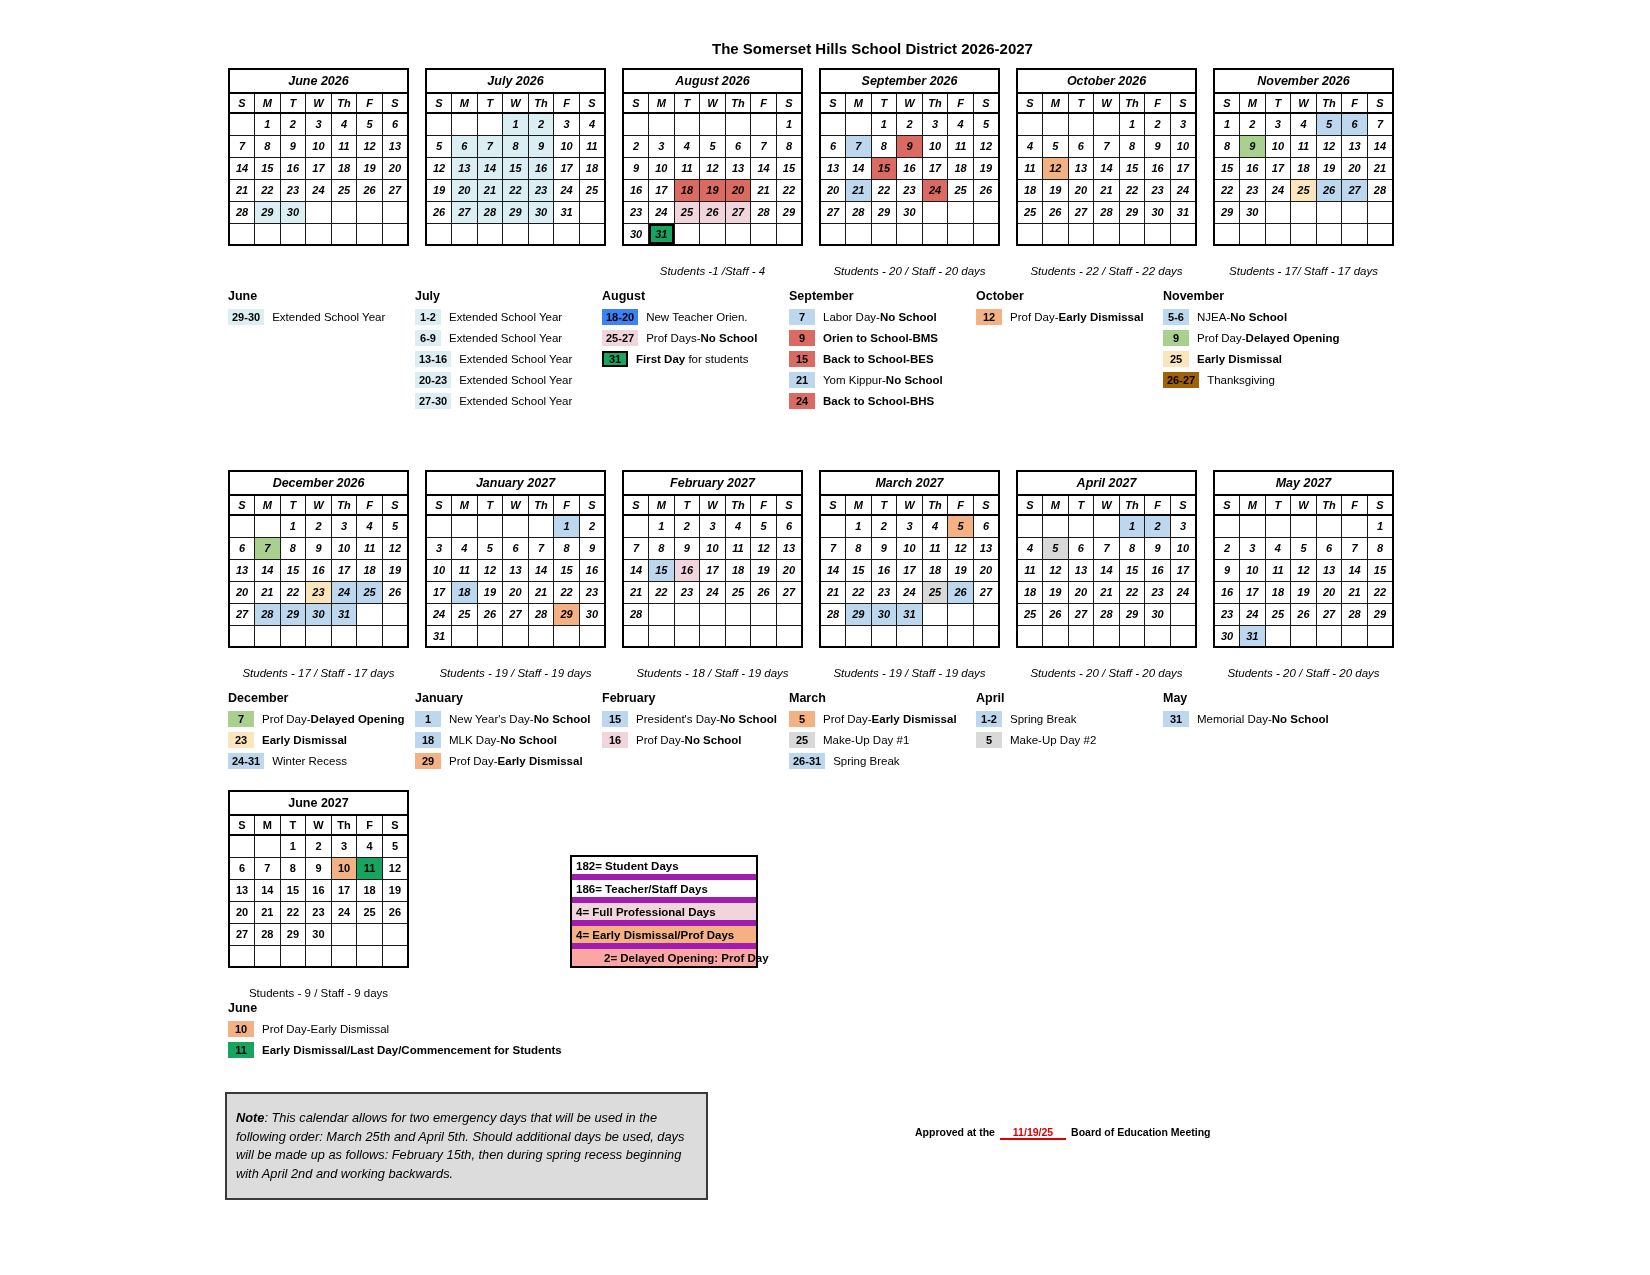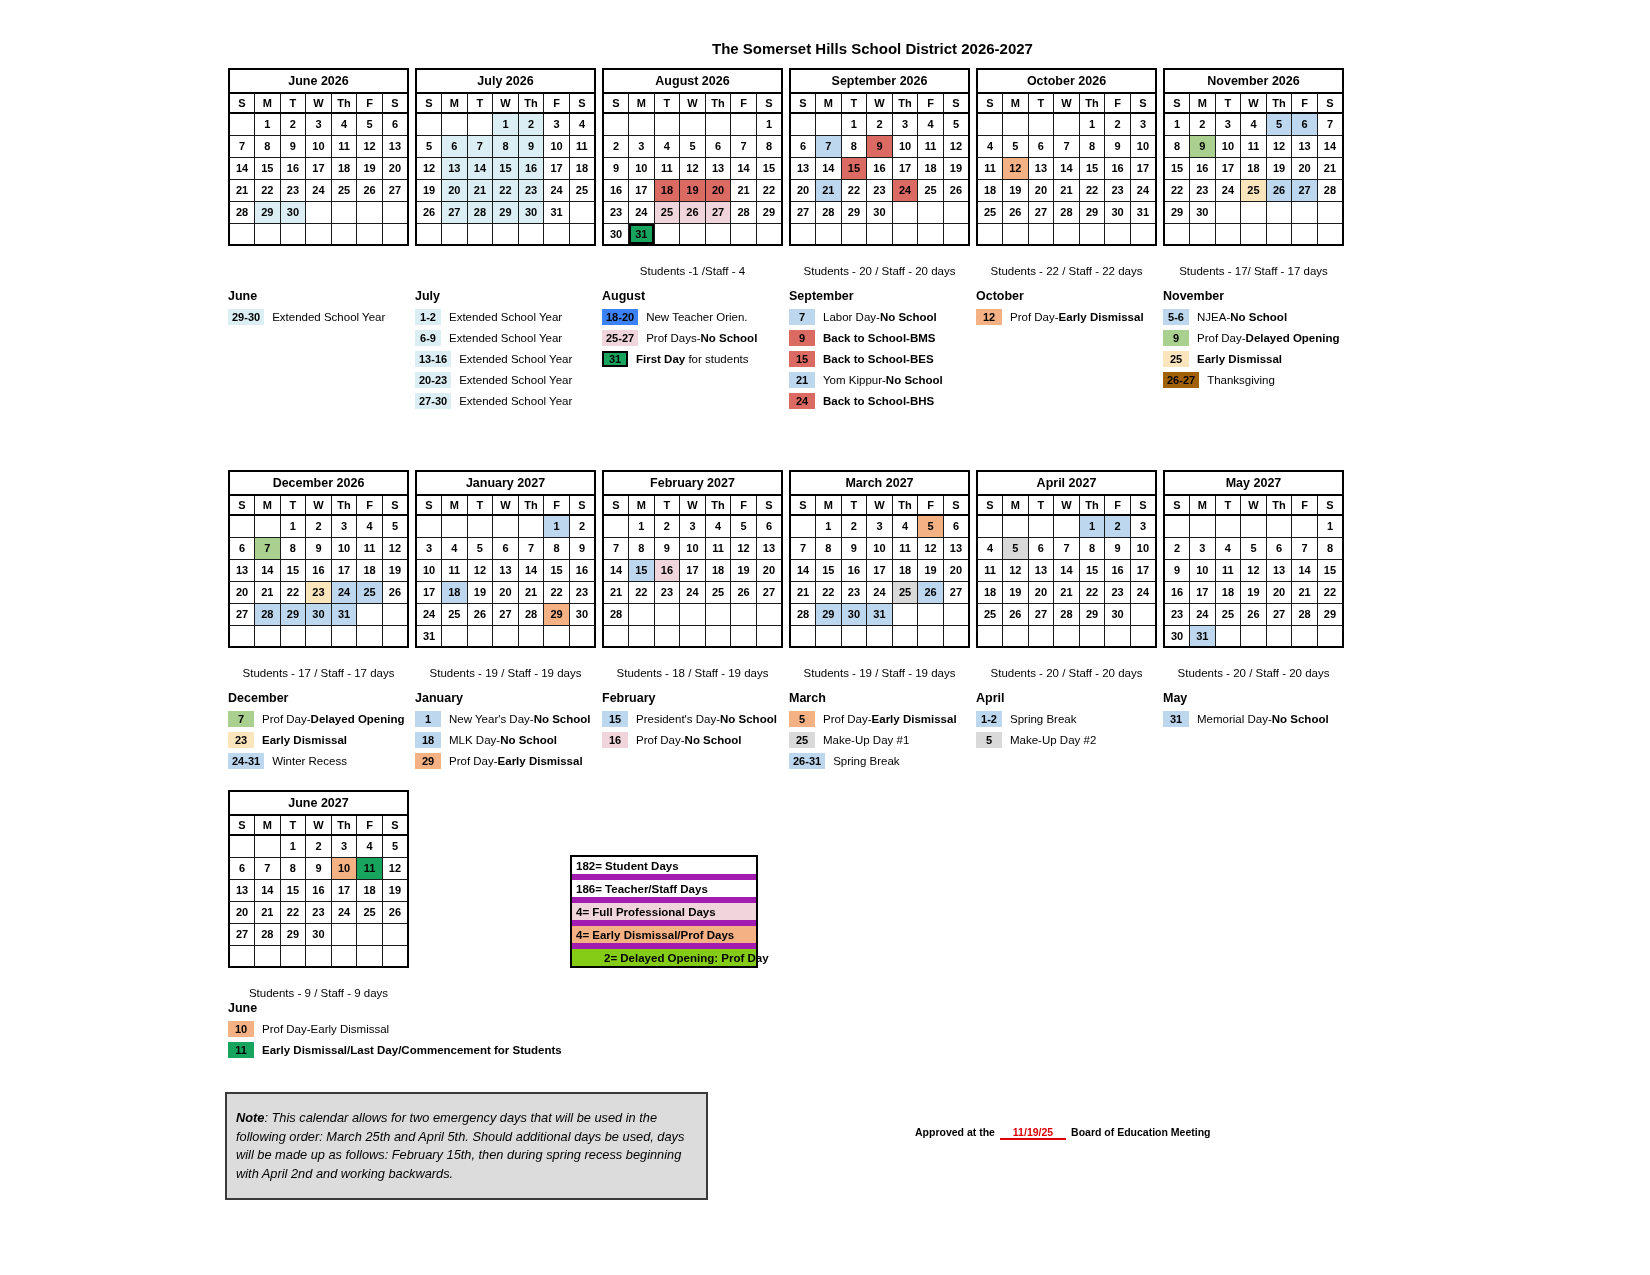--- a/index.html
+++ b/index.html
@@ -1,21 +1,21 @@
 <!DOCTYPE html>
 <html><head>
 <meta charset="utf-8">
 <style>
   * { margin:0; padding:0; box-sizing:border-box; }
   body { font-family:"Liberation Sans", sans-serif; background:#fff; color:#000; }
   .page { position:relative; width:1650px; height:1275px; background:#fff; overflow:hidden; }
 
   .page-title { position:absolute; top:40px; left:712px; font-size:15px; font-weight:bold; }
 
-  .cal-row { position:absolute; left:228px; display:grid; grid-template-columns:repeat(6,181px); column-gap:6px; }
+  .cal-row { position:absolute; left:228px; display:grid; grid-template-columns:repeat(6,181px); column-gap:16px;font-style:italic; }
   #row1 { top:68px; }
   #row2 { top:470px; }
   #row3 { position:absolute; left:228px; top:790px; width:181px; }
 
   .cal { width:181px; }
   .cal-t { border-collapse:collapse; width:181px; table-layout:fixed; border:2px solid #000; }
   .cal-t td { border:1px solid #1a1a1a; text-align:center; font-size:11px; font-weight:bold; height:22px; padding:0; overflow:hidden; }
   .cal-t td.cal-title { font-size:12.5px; height:24px; border-bottom:2px solid #000; }
   .cal-t td.dh { height:20px; border-bottom:2px solid #000; }
   .boxed { box-shadow: inset 0 0 0 2px #000; }
@@ -533,21 +533,21 @@
         </div>
       </div>
       <div>
         <div class="lg-head">September</div>
         <div class="lg-row">
           <span class="chip" style="background:#BDD7EE">7</span>
           <span class="lg-txt">Labor Day-<b>No School</b></span>
         </div>
         <div class="lg-row">
           <span class="chip" style="background:#DB6A62">9</span>
-          <span class="lg-txt"><b>Back to School-BMS</b></span>
+          <span class="lg-txt"><b>Orien to School-BMS</b></span>
         </div>
         <div class="lg-row">
           <span class="chip" style="background:#DB6A62">15</span>
           <span class="lg-txt"><b>Back to School-BES</b></span>
         </div>
         <div class="lg-row">
           <span class="chip" style="background:#BDD7EE">21</span>
           <span class="lg-txt">Yom Kippur-<b>No School</b></span>
         </div>
         <div class="lg-row">
@@ -1174,21 +1174,21 @@
         </table>
         <div class="cal-foot">Students - 9 / Staff - 9 days</div>
       </div>
     </div>
 
   <div class="summary">
       <div class="summary-row">182= Student Days</div>
       <div class="summary-row">186= Teacher/Staff Days</div>
       <div class="summary-row" style="background: rgb(240, 213, 220);">4= Full Professional Days</div>
       <div class="summary-row" style="background: rgb(244, 177, 131);">4= Early Dismissal/Prof Days</div>
-      <div class="summary-row" style="background: #84cc16; padding-left: 32px;">2= Delayed Opening: Prof Day</div>
+      <div class="summary-row" style="background: #fca5a5; padding-left: 32px;">2= Delayed Opening: Prof Day</div>
     </div>
 
   <div id="bottom-legend">
       <div>
         <div class="lg-head">June</div>
         <div class="lg-row">
           <span class="chip" style="background:#F4B183">10</span>
           <span class="lg-txt">Prof Day-Early Dismissal</span>
         </div>
         <div class="lg-row">

